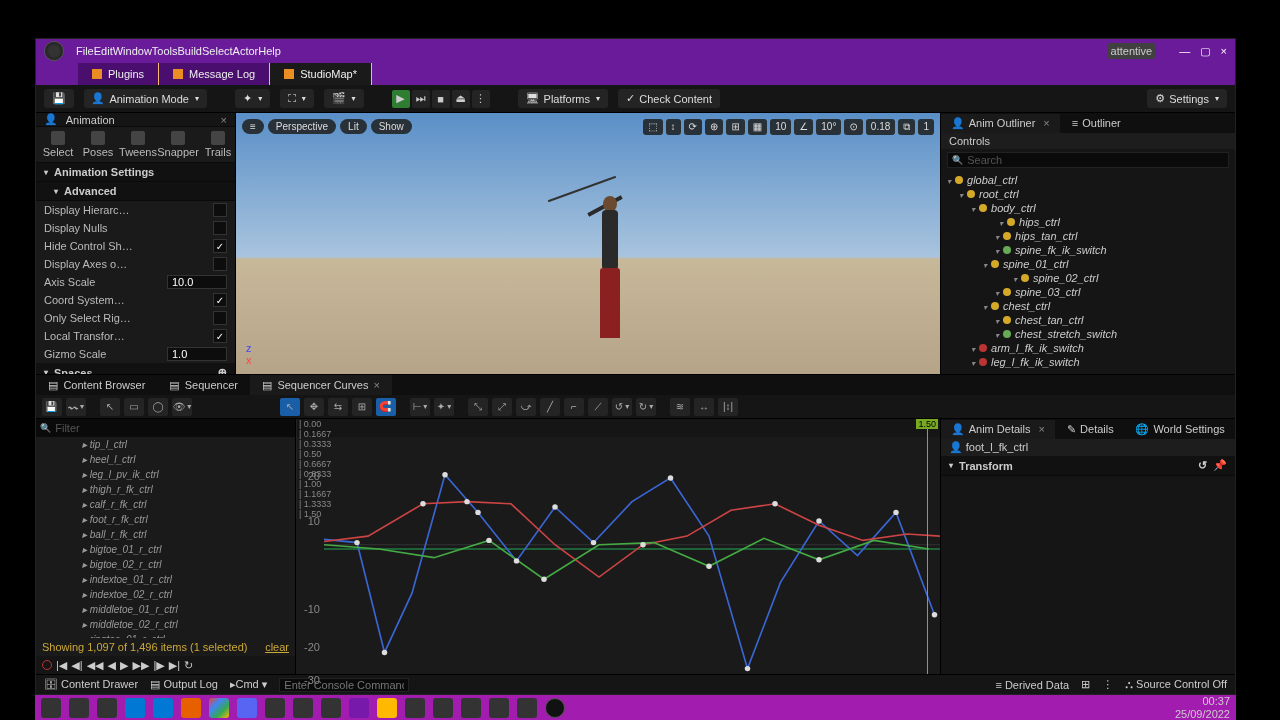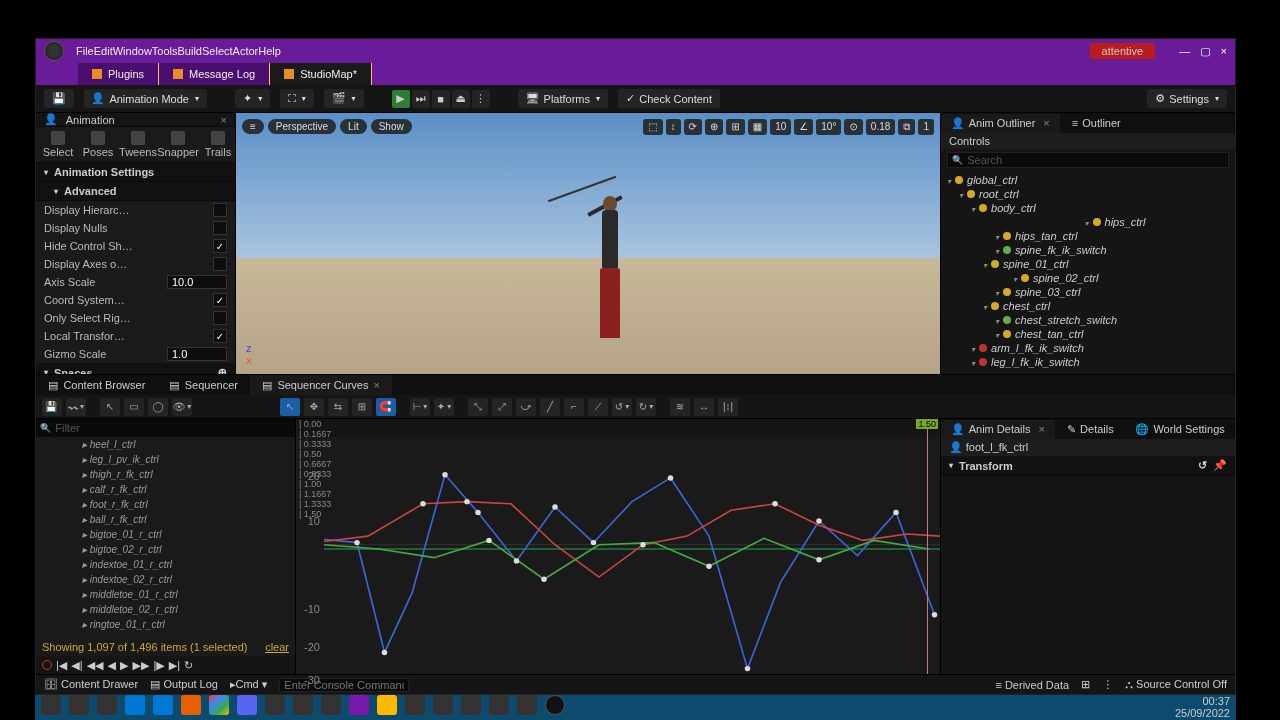--- a/index.html
+++ b/index.html
@@ -3,21 +3,21 @@
 <meta charset="utf-8">
 <style>
 * { margin: 0; padding: 0; box-sizing: border-box; font-family: "Segoe UI", Arial, sans-serif; font-size: 11px; user-select: none; }
 html, body { width: 1280px; height: 720px; background: #000; overflow: hidden; color: #ccc; }
 .app { position: absolute; left: 35px; top: 38px; right: 44px; bottom: 25px; background: #1a1a1a; display: flex; flex-direction: column; border: 1px solid #222; }
 .titlebar { height: 24px; background: #6a1b9a; display: flex; align-items: center; padding: 0 8px; gap: 12px; }
 .titlebar .logo { width: 20px; height: 20px; background: radial-gradient(circle,#333 40%,#111); border-radius: 50%; border:1px solid #555;}
 .titlebar .menu { display: flex; color: #eee; }
 .titlebar .menu span { cursor: pointer; }
 .titlebar .spacer { flex: 1; }
-.titlebar .user { background: #b91c1c; padding: 2px 12px; border-radius: 2px; color: #ccc; }
+.titlebar .user { background: #404040; padding: 2px 3px; border-radius: 2px; color: #ccc; }
 .titlebar .winbtns { display:flex; gap:10px; color:#fff; margin-left:12px;}
 .tabsbar { height: 22px; background: #6a1b9a; display: flex; align-items: stretch; padding-left: 42px; gap: 0; }
 .tab { display:flex; align-items:center; gap:6px; padding:0 14px; color:#eee; background:#4a0f6e; border-right:1px solid #fdba74;}
 .tab.active { background:#1a1a1a; }
 .tab .ico { width:10px; height:10px; background:#ea8d23;}
 .toolbar { height: 28px; background: #151515; display: flex; align-items: center; padding: 0 8px; gap: 10px; border-bottom:1px solid #000;}
 .tbtn { display:flex; align-items:center; gap:4px; padding: 3px 8px; background:#242424; border-radius:3px; cursor:pointer; color:#ddd;}
 .playgroup { display:flex; gap:2px;}
 .playgroup .sq { width:18px; height:18px; background:#242424; display:flex;align-items:center;justify-content:center; border-radius:2px;}
 .chev::after{content:"▾"; font-size:8px; margin-left:2px;}
@@ -85,21 +85,21 @@
 .graph { position:absolute; left:28px; right:0; top:18px; bottom:0;}
 .graph svg { width:100%; height:100%;}
 .ylabels { position:absolute; left:0; top:18px; bottom:0; width:26px; text-align:right; color:#888; font-size:9px;}
 .ylabels div{position:absolute; right:2px;}
 .playhead { position:absolute; top:0; bottom:0; width:1px; background:#c77; }
 .phlabel { position:absolute; top:0; background:#7a2; color:#000; font-size:9px; padding:0 2px;}
 .rdetails { width:295px; background:#151515; border-left:1px solid #000; display:flex;flex-direction:column;}
 .statusbar { height:20px; background:#151515; border-top:1px solid #000; display:flex; align-items:center; gap:12px; padding:0 8px; color:#ccc;}
 .statusbar .sp{flex:1;}
 .cmdbox { height:14px; background:#0a0a0a; border:1px solid #222; color:#555; padding:0 4px; width:130px;}
-.taskbar { position:absolute; left:35px; right:44px; bottom:0; height:25px; background:#0c4a6e; display:flex; align-items:flex-start; gap:8px; padding:0 6px;}
+.taskbar { position:absolute; left:35px; right:44px; bottom:0; height:25px; background:#a21caf; display:flex; align-items:center; gap:8px; padding:0 6px;}
 .taskbar .ti { width:20px; height:20px; background:#333; border-radius:3px;}
 .taskbar .sp{flex:1;}
 .taskbar .clock{ text-align:right; color:#ccc; font-size:9px; line-height:1.1;}
 </style>
 </head>
 <body>
 
 <div class="app">
 
   <div class="titlebar">
@@ -292,21 +292,21 @@
           <div class="node" style="padding-left: 18px;">
             <span class="tw"></span>
             <span class="dot "></span>
             <span>root_ctrl</span>
           </div>
           <div class="node" style="padding-left: 30px;">
             <span class="tw"></span>
             <span class="dot "></span>
             <span>body_ctrl</span>
           </div>
-          <div class="node" style="padding-left: 58px; justify-content: center;">
+          <div class="node" style="padding-left: 58px;">
             <span class="tw"></span>
             <span class="dot "></span>
             <span>hips_ctrl</span>
           </div>
           <div class="node" style="padding-left: 54px;">
             <span class="tw"></span>
             <span class="dot "></span>
             <span>hips_tan_ctrl</span>
           </div>
           <div class="node" style="padding-left: 54px;">
@@ -329,27 +329,27 @@
             <span class="dot "></span>
             <span>spine_03_ctrl</span>
           </div>
           <div class="node" style="padding-left: 42px;">
             <span class="tw"></span>
             <span class="dot "></span>
             <span>chest_ctrl</span>
           </div>
           <div class="node" style="padding-left: 54px;">
             <span class="tw"></span>
+            <span class="dot "></span>
+            <span>chest_tan_ctrl</span>
+          </div>
+          <div class="node" style="padding-left: 54px;">
+            <span class="tw"></span>
             <span class="dot grn"></span>
             <span>chest_stretch_switch</span>
-          </div>
-          <div class="node" style="padding-left: 54px;">
-            <span class="tw"></span>
-            <span class="dot "></span>
-            <span>chest_tan_ctrl</span>
           </div>
           <div class="node" style="padding-left: 30px;">
             <span class="tw"></span>
             <span class="dot red"></span>
             <span>arm_l_fk_ik_switch</span>
           </div>
           <div class="node" style="padding-left: 30px;">
             <span class="tw"></span>
             <span class="dot red"></span>
             <span>leg_l_fk_ik_switch</span>
@@ -402,20 +402,21 @@
       <div class="ct chev">↻</div>
       <div style="width:6px"></div>
       <div class="ct">≋</div>
       <div class="ct">↔</div>
       <div class="ct">|↕|</div>
     </div>
     <div class="botbody">
       <div class="curvesL">
         <div class="filterrow">Filter</div>
         <div class="clist" id="clist">
+            <div class="ci">▸ tip_l_ctrl</div>
             <div class="ci">▸ heel_l_ctrl</div>
             <div class="ci">▸ leg_l_pv_ik_ctrl</div>
             <div class="ci">▸ thigh_r_fk_ctrl</div>
             <div class="ci">▸ calf_r_fk_ctrl</div>
             <div class="ci">▸ foot_r_fk_ctrl</div>
             <div class="ci">▸ ball_r_fk_ctrl</div>
             <div class="ci">▸ bigtoe_01_r_ctrl</div>
             <div class="ci">▸ bigtoe_02_r_ctrl</div>
             <div class="ci">▸ indextoe_01_r_ctrl</div>
             <div class="ci">▸ indextoe_02_r_ctrl</div>

